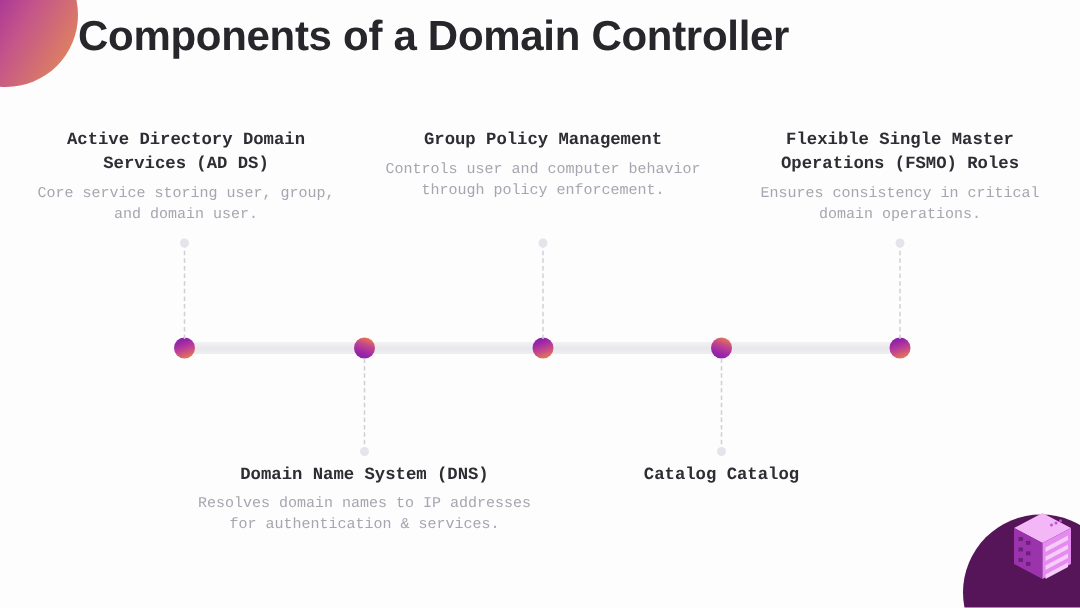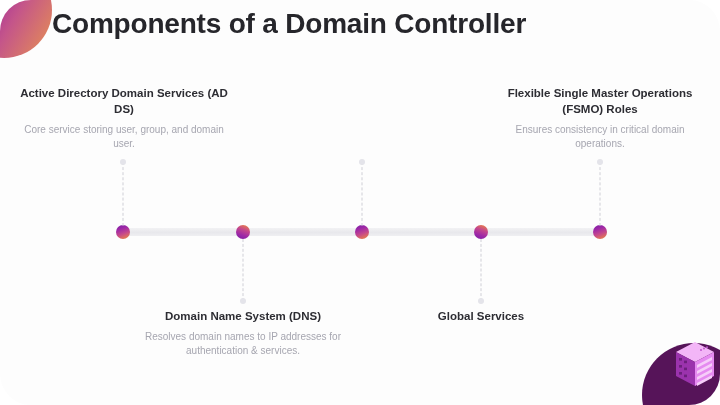--- a/index.html
+++ b/index.html
@@ -12,21 +12,20 @@
     background: #ffffff;
     font-family: "Liberation Sans", sans-serif;
     overflow: hidden;
   }
   #slide {
     position: relative;
     width: 720px;
     height: 405px;
     background: #fdfdfd;
     overflow: hidden;
-    border-radius: 31px;
   }
 
   
   .corner-blob-tl {
     position: absolute;
     left: -44px;
     top: -38px;
     width: 96px;
     height: 96px;
     border-radius: 50%;
@@ -102,20 +101,21 @@
     height: 6px;
     border-radius: 50%;
     background: #e4e4ea;
     transform: translate(-50%, -50%);
   }
 
   
   .item-text {
     position: absolute;
     text-align: center;
+    font-family: Liberation Mono, monospace;
   }
   .item-heading {
     font-size: 11.5px;
     font-weight: 700;
     color: #2d2d33;
     line-height: 1.38;
     margin: 0;
   }
   .item-desc {
     font-size: 10px;
@@ -178,28 +178,32 @@
   <div class="connector-cap" style="left:243px; top:301px;"></div>
 
   <div class="connector" style="left:481px; top:239px; height:62px;"></div>
   <div class="connector-cap" style="left:481px; top:301px;"></div>
 
   <div class="item-text" style="left:18px; top:86px; width:212px;">
     <p class="item-heading">Active Directory Domain Services (AD DS)</p>
     <p class="item-desc">Core service storing user, group, and domain user.</p>
   </div>
 
+  <div class="item-text" style="left:256px; top:86px; width:212px;">
+    <p class="item-heading">Group Policy Management</p>
+    <p class="item-desc">Controls user and computer behavior through policy enforcement.</p>
+  </div>
 
   <div class="item-text" style="left:128px; top:309px; width:230px;">
     <p class="item-heading">Domain Name System (DNS)</p>
     <p class="item-desc">Resolves domain names to IP addresses for authentication &amp; services.</p>
   </div>
 
   <div class="item-text" style="left:496px; top:86px; width:208px;">
     <p class="item-heading">Flexible Single Master Operations (FSMO) Roles</p>
     <p class="item-desc">Ensures consistency in critical domain operations.</p>
   </div>
 
   <div class="item-text" style="left:366px; top:309px; width:230px;">
-    <p class="item-heading">Global Services</p>
+    <p class="item-heading">Catalog Catalog</p>
   </div>
 
 </div>
 
 </body></html>

